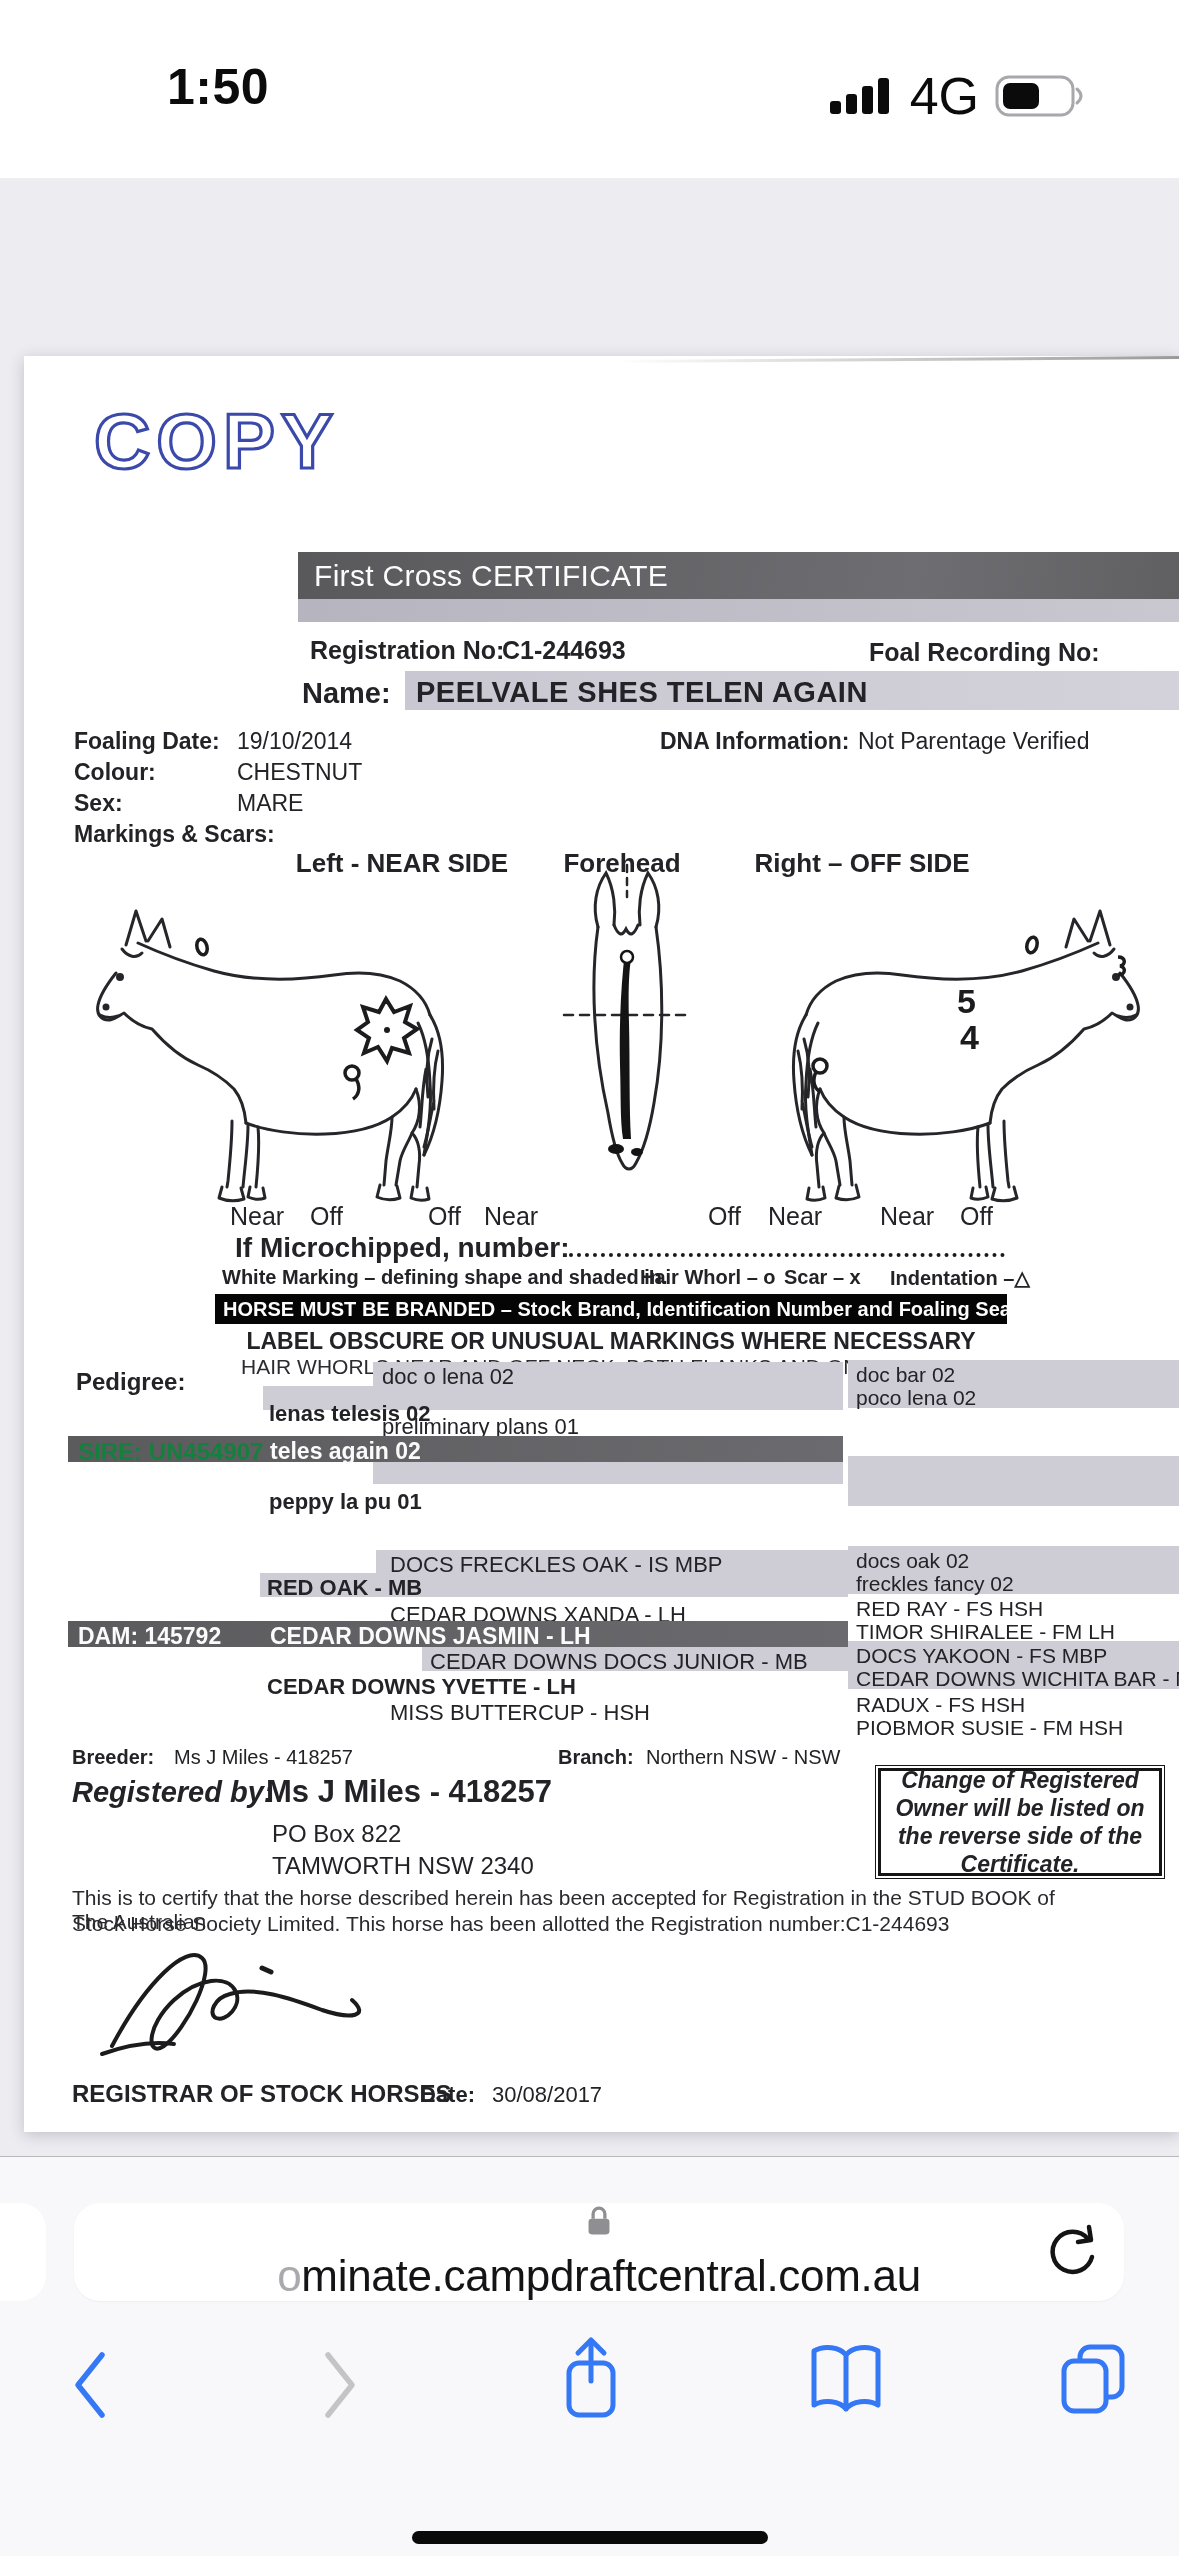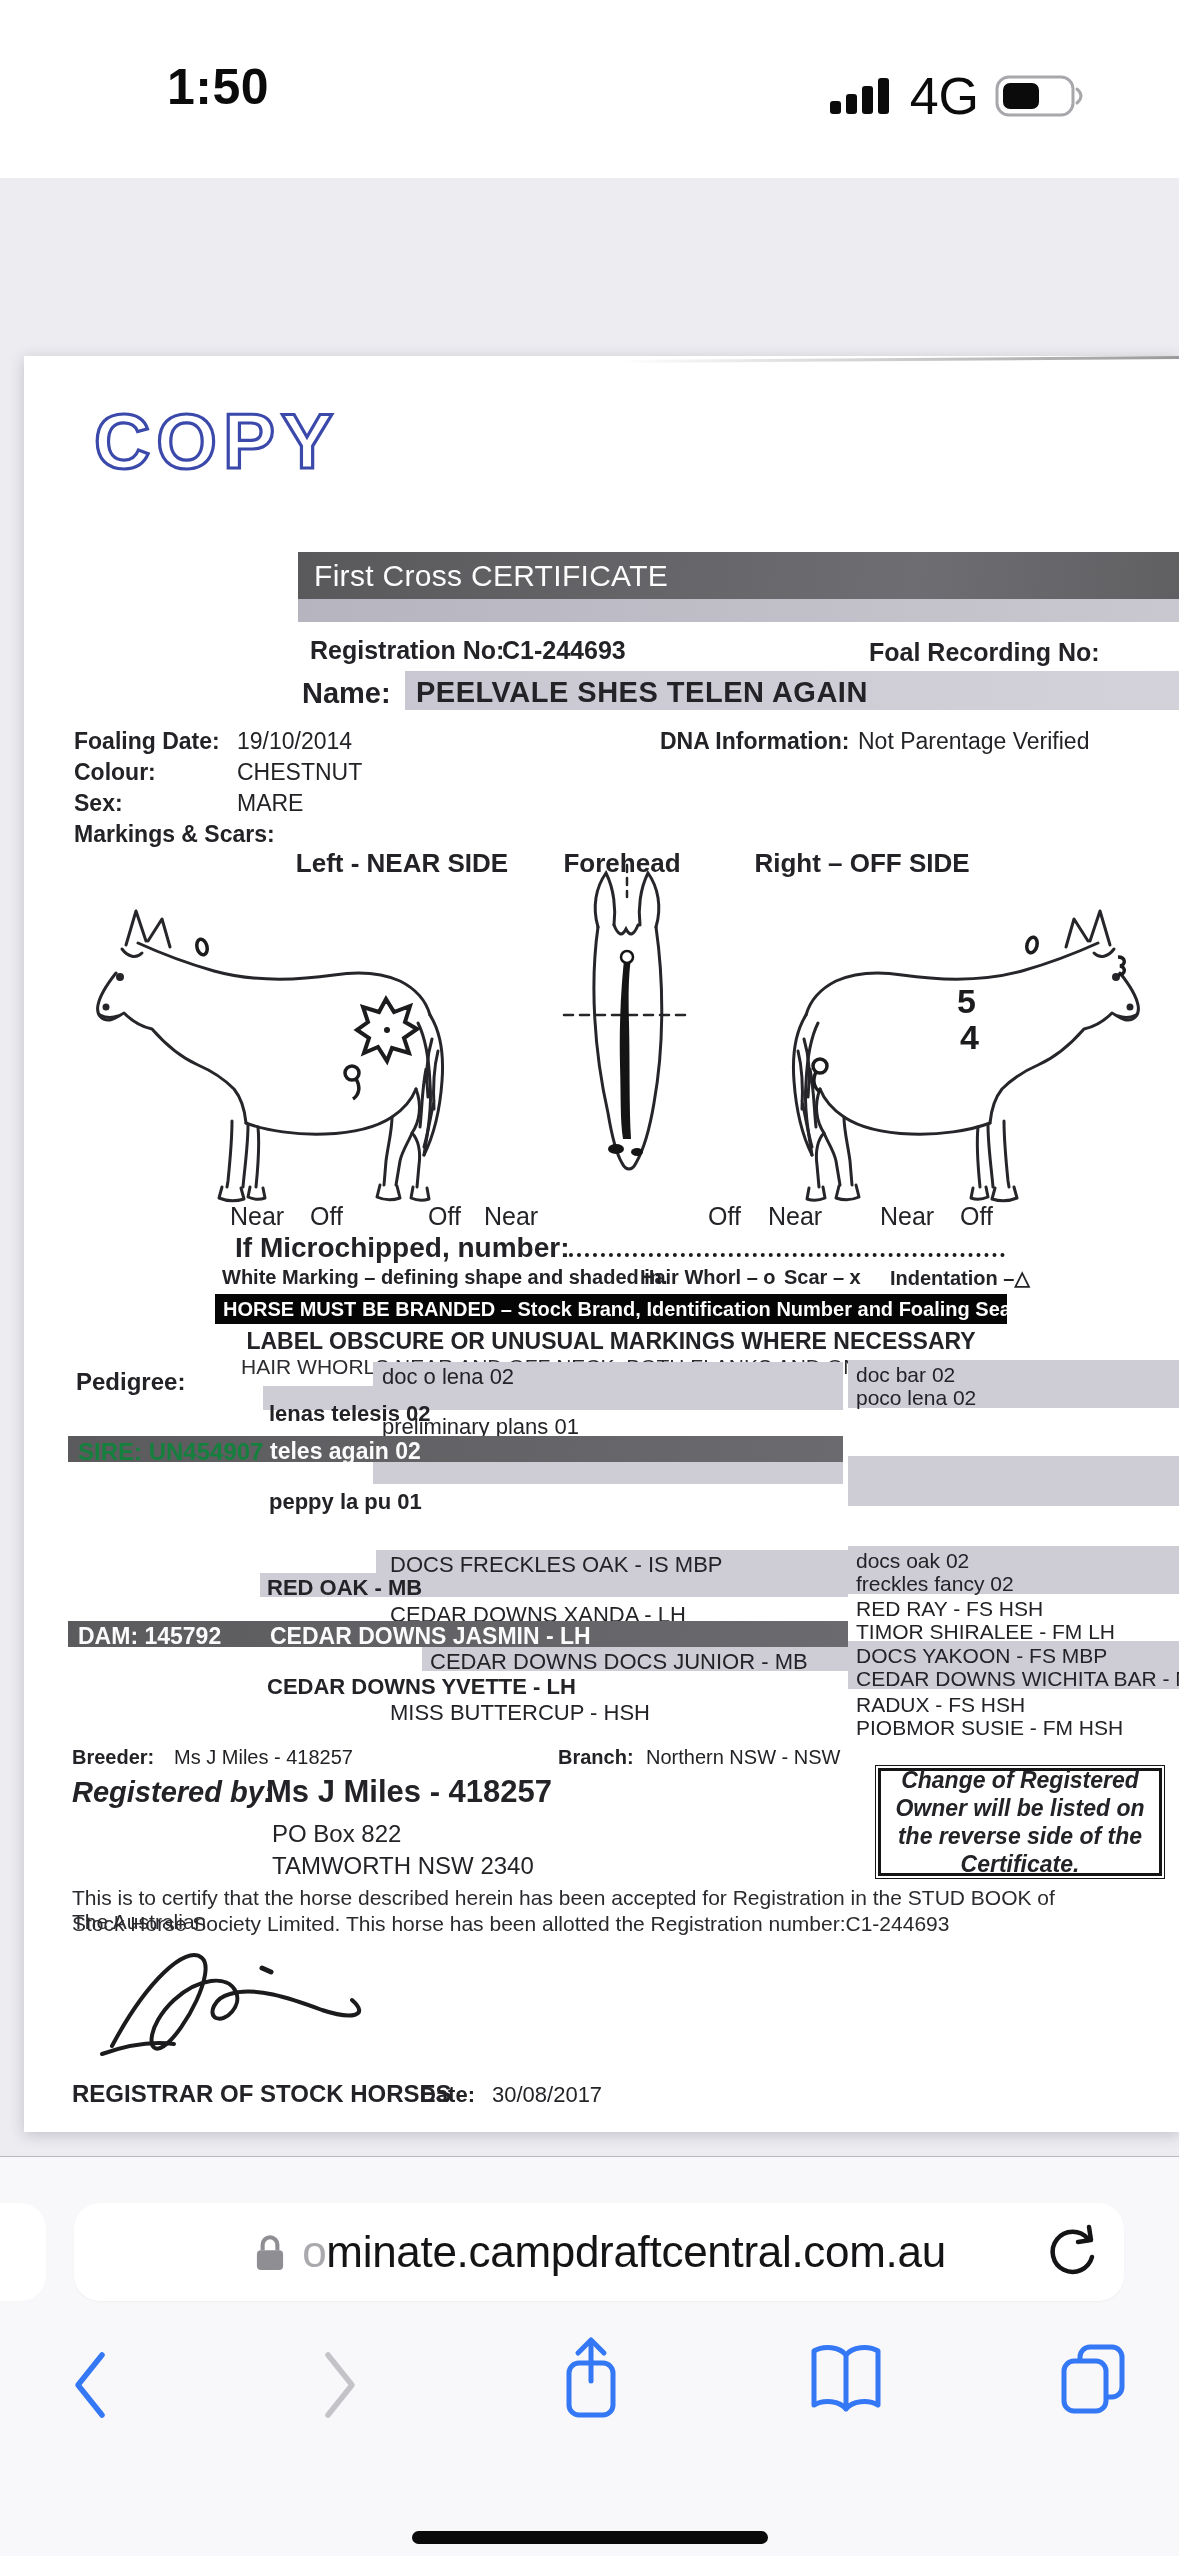--- a/index.html
+++ b/index.html
@@ -39,21 +39,21 @@
   .change-box { position:absolute; left:854px; top:1412px; width:284px; height:108px;
                 border:3px solid #151515; outline:1px solid #151515; outline-offset:2px;
                 display:flex; align-items:center; justify-content:center; text-align:center;
                 font-weight:bold; font-style:italic; font-size:23px; line-height:1.22; padding:4px 10px; }
 
   
   .bottom-chrome { position:absolute; left:0; top:2156px; width:1179px; height:400px;
                    background:#f8f7f9; border-top:1px solid #b9b8bd; z-index:20; }
   .url-pill { position:absolute; left:74px; top:46px; width:1050px; height:98px; background:#ffffff;
               border-radius:26px; display:flex; align-items:center; justify-content:center; gap:14px;
-              box-shadow:0 1px 2px rgba(0,0,0,.04); }
+              box-shadow:0 1px 2px rgba(0,0,0,.04);flex-direction:column; }
   .tab-peek { position:absolute; left:-30px; top:46px; width:76px; height:98px; background:#ffffff; border-radius:26px; }
   .url-text { font-size:44px; color:#141416; letter-spacing:-0.3px; white-space:nowrap; }
   .url-fade { color:#a9a9ae; }
   .reload-btn { position:absolute; right:22px; top:20px; width:58px; height:58px; }
   .toolbar-ic { position:absolute; top:190px; }
   .home-indicator { position:absolute; left:412px; top:374px; width:356px; height:13px; border-radius:7px; background:#0a0a0a; }
 </style>
 </head>
 <body>
 

